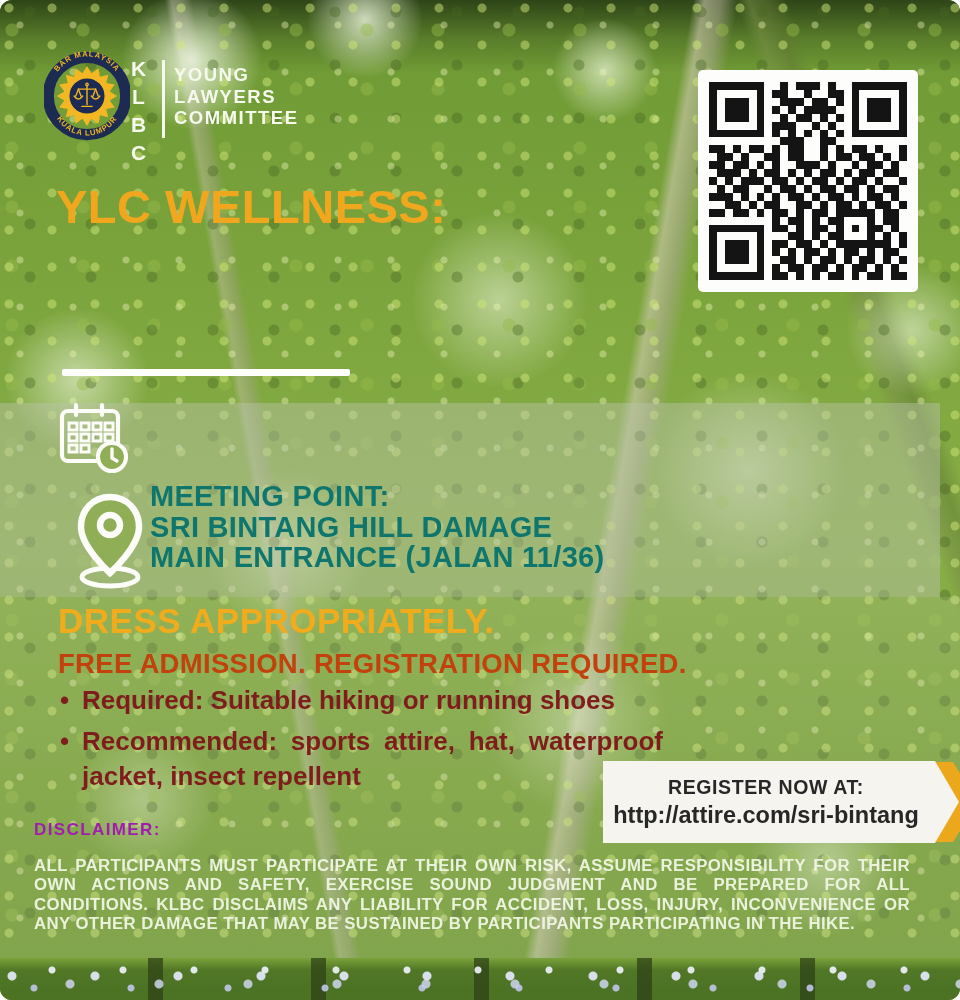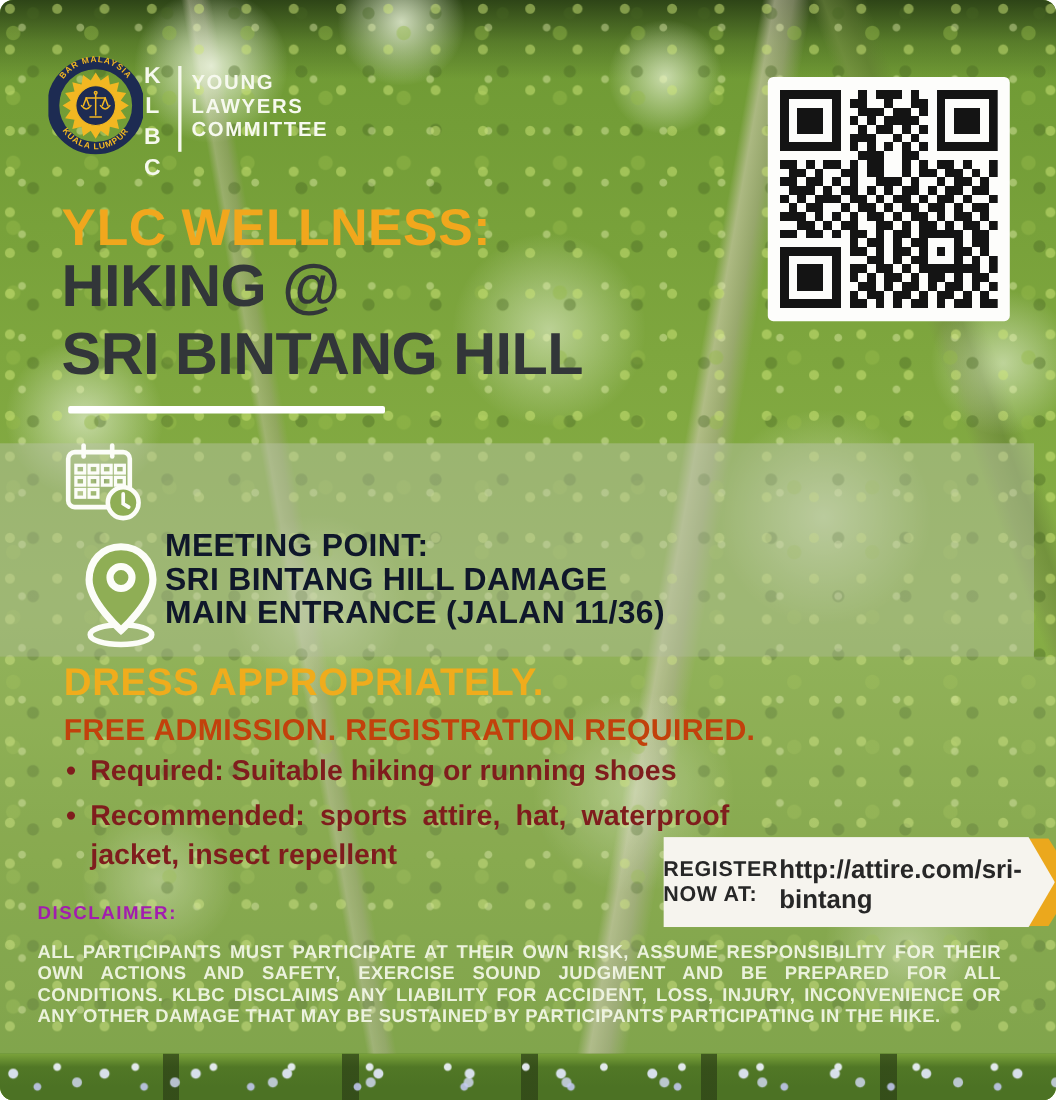--- a/index.html
+++ b/index.html
@@ -67,35 +67,35 @@
   .qr-card{position:absolute;left:698px;top:70px;width:220px;height:222px;background:#fdfdfb;border-radius:5px;padding:11px;}
   .qr-card svg{display:block;width:198px;height:200px;fill:#141414;}
   
   .kicker{position:absolute;left:56px;top:179px;font-size:47px;font-weight:800;color:#F1A71D;letter-spacing:0.5px;}
   .title{position:absolute;left:56px;top:229px;font-size:54px;font-weight:800;line-height:62px;color:#323639;letter-spacing:-0.5px;}
   .underline{position:absolute;left:62px;top:369px;width:288px;height:7px;background:#ffffff;border-radius:2px;}
   
   .cal-icon{position:absolute;left:56px;top:401px;width:78px;height:76px;}
   .date-text{position:absolute;left:150px;top:413px;font-size:33px;font-weight:800;color:#fcfdf8;letter-spacing:0.5px;}
   .pin-icon{position:absolute;left:66px;top:491px;width:88px;height:100px;}
-  .meeting{position:absolute;left:150px;top:481px;color:#0f172a;font-size:29px;font-weight:800;line-height:30.5px;letter-spacing:0.3px;}
+  .meeting{position:absolute;left:150px;top:481px;color:#0f766e;font-size:29px;font-weight:800;line-height:30.5px;letter-spacing:0.3px;}
   
   .dress{position:absolute;left:58px;top:601px;font-size:35px;font-weight:800;color:#F0AC1C;letter-spacing:0.5px;}
   .admission{position:absolute;left:58px;top:648px;font-size:27.5px;font-weight:800;color:#c2410c;letter-spacing:0.3px;}
   .bullets{position:absolute;left:48px;top:683px;width:615px;margin:0;padding:0;list-style:none;color:#7f1d1d;}
   .bullets li{position:relative;padding-left:34px;font-size:26px;font-weight:bold;line-height:35px;margin-bottom:6px;text-align:justify;}
   .bullets li::before{content:"•";position:absolute;left:12px;top:0;}
   
   .register-arrow{position:absolute;left:926px;top:762px;width:52px;height:80px;background:#EBA81D;
     -webkit-clip-path:polygon(0 0,52% 0,100% 50%,52% 100%,0 100%);clip-path:polygon(0 0,52% 0,100% 50%,52% 100%,0 100%);}
   .register-card{
     position:absolute;left:603px;top:761px;width:356px;height:82px;background:#F6F4EE;
     -webkit-clip-path:polygon(0 0,calc(100% - 24px) 0,100% 50%,calc(100% - 24px) 100%,0 100%);
     clip-path:polygon(0 0,calc(100% - 24px) 0,100% 50%,calc(100% - 24px) 100%,0 100%);
-    display:flex;align-items:center;justify-content:center;padding-right:30px;color:#272727;
+    display:flex;flex-direction:column;align-items:center;justify-content:center;padding-right:30px;color:#272727;
   }
   .register-label{font-size:19.5px;font-weight:bold;letter-spacing:0.6px;}
   .register-url{font-size:23.5px;font-weight:bold;margin-top:3px;}
   
   .disclaimer-label{position:absolute;left:34px;top:820px;font-size:17px;font-weight:bold;letter-spacing:1.4px;color:#a21caf;}
   .disclaimer-body{position:absolute;left:34px;top:856px;width:876px;font-size:16.8px;font-weight:bold;line-height:19.3px;
     letter-spacing:0.4px;text-align:justify;color:rgba(240,246,228,0.95);}
 </style>
 </head>
 <body>
@@ -492,24 +492,20 @@
         <rect x="128" y="192" width="8" height="8"></rect>
         <rect x="144" y="192" width="8" height="8"></rect>
         <rect x="160" y="192" width="8" height="8"></rect>
         <rect x="168" y="192" width="8" height="8"></rect>
         <rect x="184" y="192" width="8" height="8"></rect>
         <rect x="192" y="192" width="8" height="8"></rect>
       </svg>
   </div>
 
   <div class="kicker">YLC WELLNESS:</div>
-  <div class="title">
-    <div>HIKING @</div>
-    <div>SRI BINTANG HILL</div>
-  </div>
   <div class="underline"></div>
 
   <svg class="cal-icon" viewBox="0 0 78 76" fill="none" stroke="#fcfdf8" stroke-width="4.2" stroke-linecap="round">
     <rect x="6" y="10" width="56" height="50" rx="6"></rect>
     <line x1="20" y1="4" x2="20" y2="14"></line>
     <line x1="46" y1="4" x2="46" y2="14"></line>
     <g stroke-width="3">
       <rect x="13" y="22" width="8" height="7"></rect>
         <rect x="25" y="22" width="8" height="7"></rect>
         <rect x="37" y="22" width="8" height="7"></rect>

